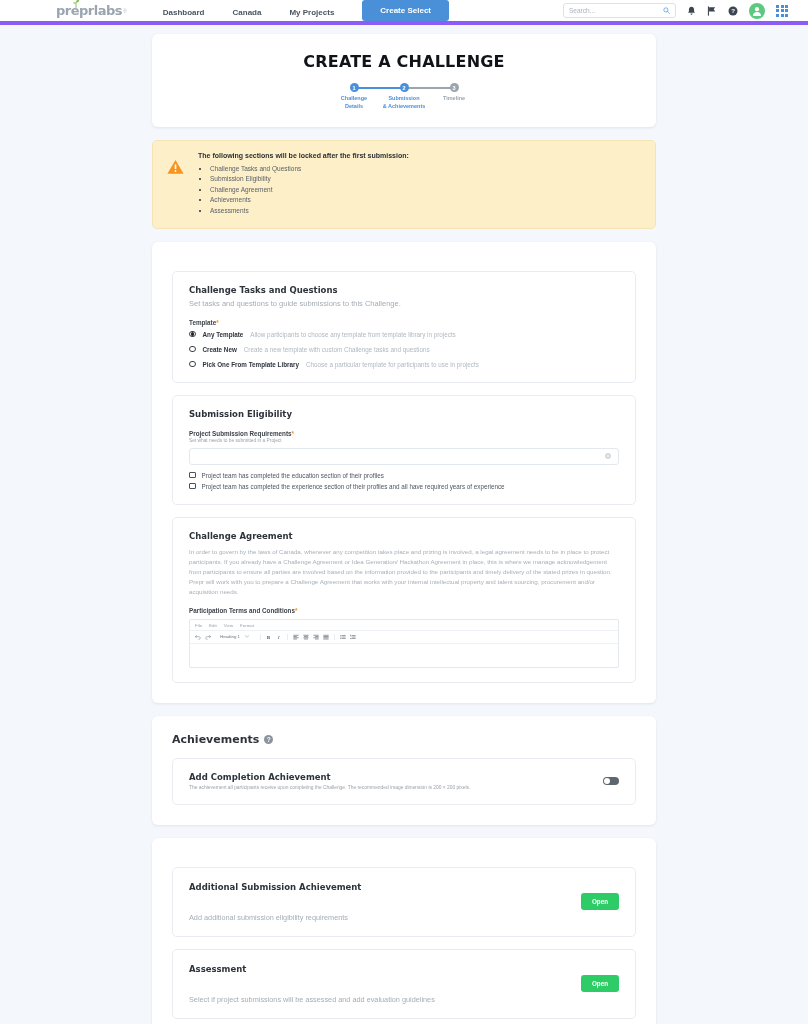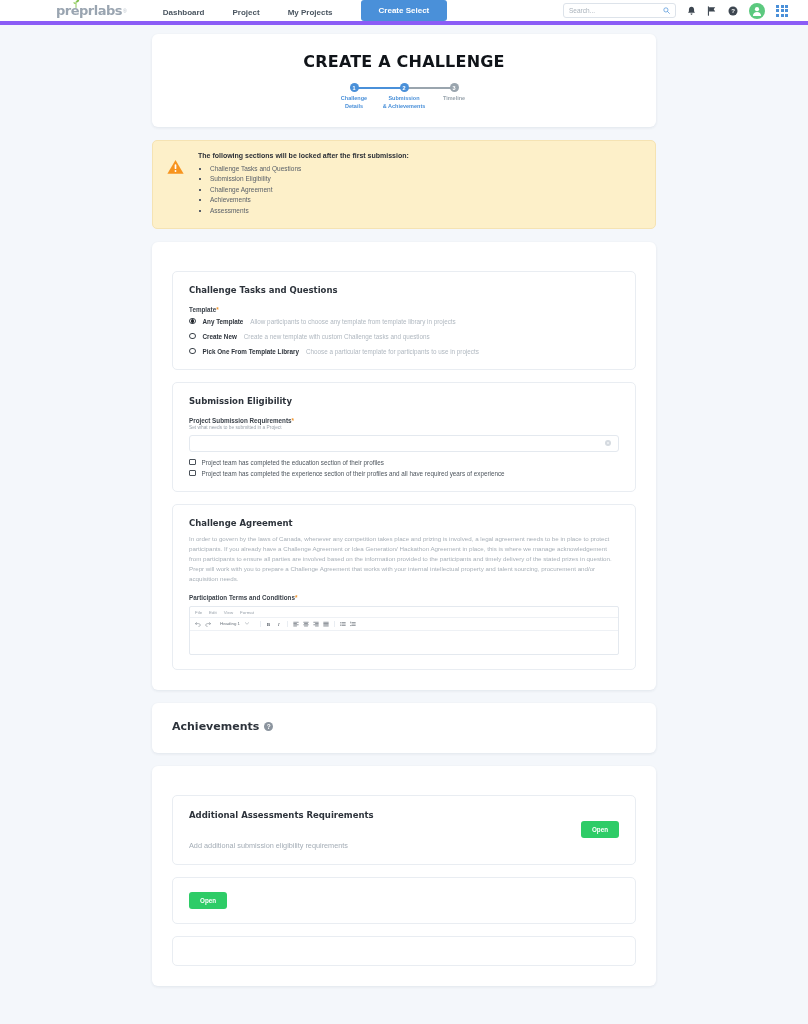--- a/index.html
+++ b/index.html
@@ -352,21 +352,21 @@
       <path d="M5 11 L5 3" stroke="#7dbf4a" stroke-width="1.1" fill="none"></path>
       <path d="M5 4 C5 1.5 7.5 0.5 9 1 C9 3.5 7 4.5 5 4 Z" fill="#7dbf4a"></path>
       <path d="M5 6 C5 4.2 3 3.5 1.6 4 C1.6 6 3.4 6.6 5 6 Z" fill="#9ed46e"></path>
     </svg>
     <span class="logo-text">preprlabs</span>
     <span class="logo-tm">®</span>
   </div>
 
   <div class="nav-links">
     <div class="nav-link">Dashboard</div>
-    <div class="nav-link">Project</div>
+    <div class="nav-link">Canada</div>
     <div class="nav-link">My Projects</div>
     <button class="nav-cta">Create Select</button>
   </div>
 
   <div class="nav-right">
 
     <div class="searchbox">
       <input placeholder="Search..." style="">
       <svg width="7" height="7" viewBox="0 0 12 12">
         <circle cx="5" cy="5" r="3.6" stroke="#4a90d9" stroke-width="1.2" fill="none"></circle>
@@ -461,20 +461,21 @@
         <li>Achievements</li>
         <li>Assessments</li>
       </ul>
     </div>
   </div>
 
   <div class="card section">
 
     <div class="subcard">
       <div class="sub-title">Challenge Tasks and Questions</div>
+      <div class="sub-desc">Set tasks and questions to guide submissions to this Challenge.</div>
 
       <div class="field-label">
         <span>Template</span><span class="req">*</span>
       </div>
 
       <div class="radio-row">
         <span class="radio on"></span>
         <span class="radio-label">Any Template</span>
         <span class="radio-desc">Allow participants to choose any template from template library in projects</span>
       </div>
@@ -632,33 +633,46 @@
       </div>
     </div>
   </div>
 
   <div class="card section">
     <div class="section-title">
       <span>Achievements</span>
       <span class="help-badge">?</span>
     </div>
 
+    <div class="subcard">
+      <div class="ach-row">
+        <div class="ach-texts">
+          <div class="ach-title">Add Completion Achievement</div>
+          <div class="ach-desc">The achievement all participants receive upon completing the Challenge. The recommended image dimension is 200 × 200 pixels.</div>
+        </div>
+        <div class="toggle"></div>
+      </div>
+    </div>
   </div>
 
   <div class="card section">
 
     <div class="opt-card">
       <div class="opt-texts">
-        <div class="opt-title">Additional Assessments Requirements</div>
+        <div class="opt-title">Additional Submission Achievement</div>
         <div class="opt-desc">Add additional submission eligibility requirements</div>
       </div>
       <button class="btn-open">Open</button>
     </div>
 
     <div class="opt-card">
+      <div class="opt-texts">
+        <div class="opt-title">Assessment</div>
+        <div class="opt-desc">Select if project submissions will be assessed and add evaluation guidelines</div>
+      </div>
       <button class="btn-open">Open</button>
     </div>
 
     <div class="opt-card">
       
       
     </div>
   </div>
 
 </div>

